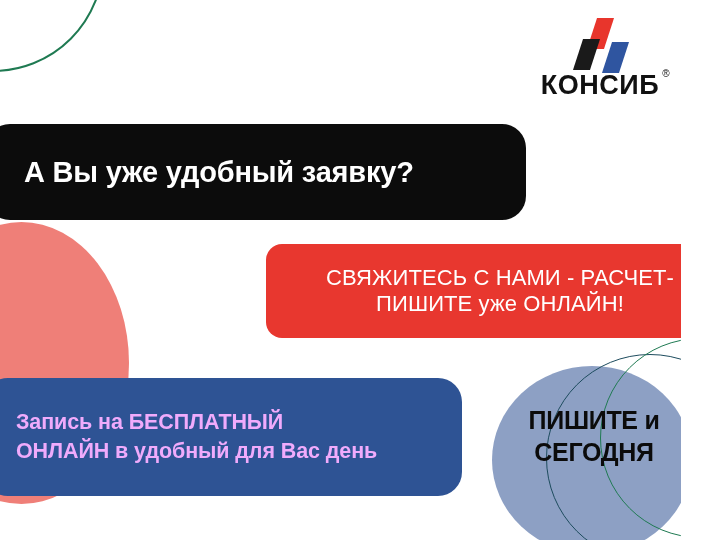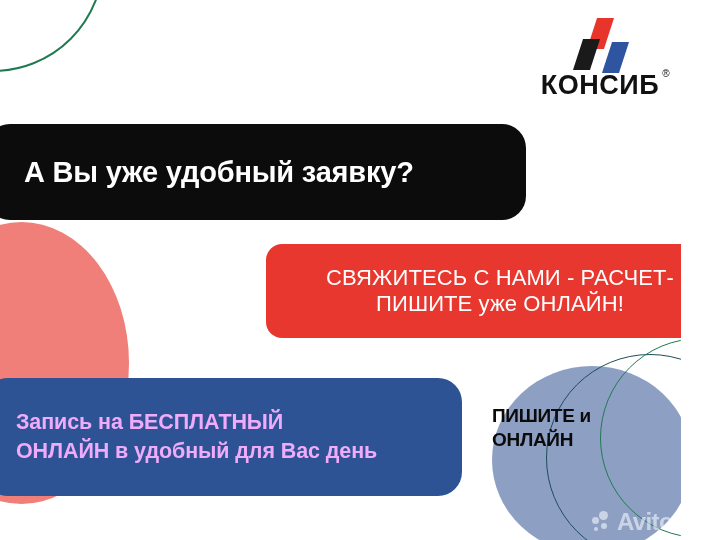--- a/index.html
+++ b/index.html
@@ -172,22 +172,23 @@
     line-height: 1.35;
     letter-spacing: -0.1px;
   }
 
   
   #cta-call {
     position: absolute;
     left: 492px;
     top: 404px;
     width: 204px;
+    text-align: center;
     color: #0b0b0b;
-    font-size: 19px;
+    font-size: 25px;
     font-weight: 800;
     line-height: 1.28;
     letter-spacing: -0.3px;
   }
   #cta-call .lower { text-transform: none; }
 
   
   #avito-watermark {
     position: absolute;
     right: 8px;
@@ -256,26 +257,17 @@
 
   <div class="banner" id="banner-blue">
     <div id="banner-blue-text">
       <span>Запись на БЕСПЛАТНЫЙ</span><br>
       <span>ОНЛАЙН в удобный для Вас день</span>
     </div>
   </div>
 
   <div id="cta-call">
     <span>ПИШИТЕ </span><span class="lower">и</span><br>
-    <span>ОНЛАЙН</span>
-  </div>
-
-  <div id="avito-watermark">
-    <span id="avito-dots">
-      <i></i>
-        <i></i>
-        <i></i>
-        <i></i>
-    </span>
-    <span id="avito-word">Avito</span>
-  </div>
+    <span>СЕГОДНЯ</span>
+  </div>
+
 
 </div>
 
 </body></html>

